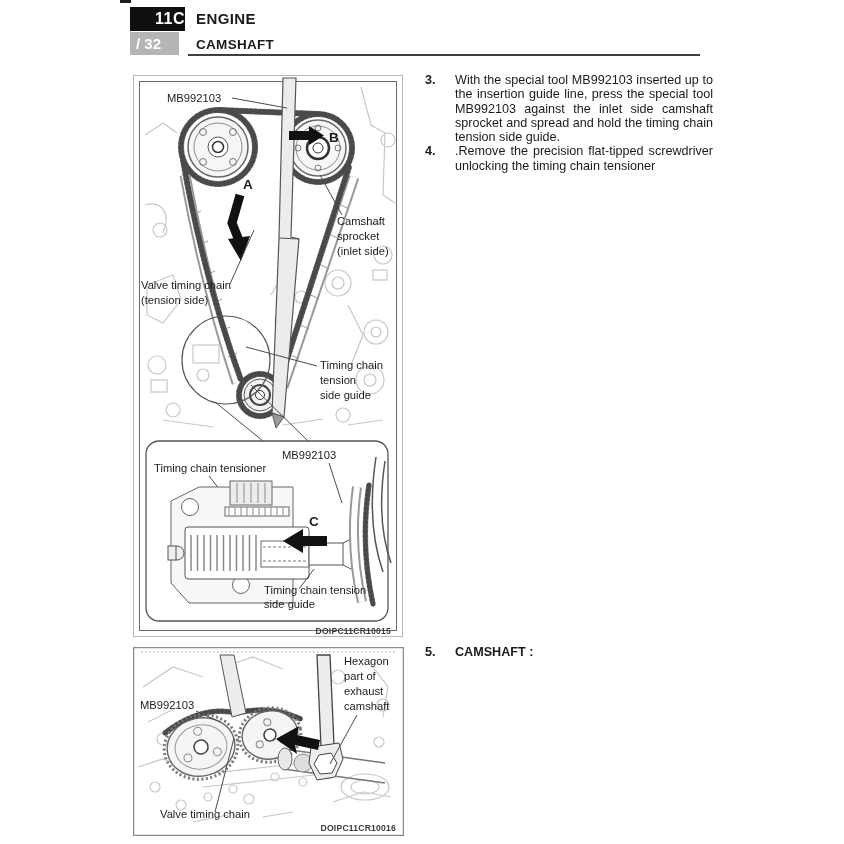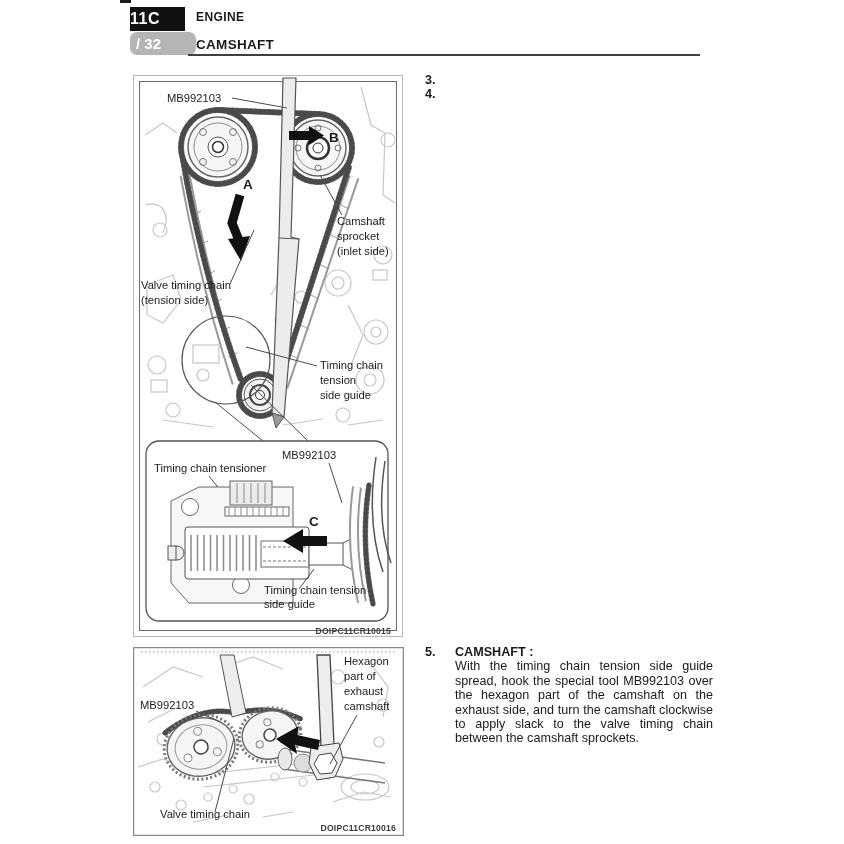--- a/index.html
+++ b/index.html
@@ -2,24 +2,24 @@
 <html><head>
 <meta charset="utf-8">
 <style>
   html,body{margin:0;padding:0;background:#fff;}
   .page{position:relative;width:844px;height:844px;background:#ffffff;overflow:hidden;
         font-family:"Liberation Sans",sans-serif;color:#1a1a1a;}
   .abs{position:absolute;}
   
   .corner-tick{left:120px;top:0;width:11px;height:3px;background:#1c1c1c;}
   .chapter-box{left:130px;top:7px;width:55px;height:24px;background:#101010;color:#fff;
-               font-weight:bold;font-size:16px;line-height:24px;text-align:left;letter-spacing:.5px;}
-  .pagenum-box{left:130px;top:32px;width:66px;height:23px;background:#b5b5b5;color:#fdfdfd;
-               font-weight:bold;font-size:15px;line-height:23px;padding-left:6px;box-sizing:border-box;border-radius:7px;}
-  .section-title{left:196px;top:10px;font-weight:bold;font-size:12px;letter-spacing:.4px;}
+               font-weight:bold;font-size:16px;line-height:24px;text-align:right;letter-spacing:.5px;}
+  .pagenum-box{left:130px;top:32px;width:49px;height:23px;background:#b5b5b5;color:#fdfdfd;
+               font-weight:bold;font-size:15px;line-height:23px;padding-left:6px;box-sizing:border-box;}
+  .section-title{left:196px;top:10px;font-weight:bold;font-size:15px;letter-spacing:.4px;}
   .subsection-title{left:196px;top:37px;font-weight:bold;font-size:13.5px;letter-spacing:.3px;}
   .header-rule{left:188px;top:54px;width:512px;height:2px;background:#3f3f3f;}
   
   .steps{left:425px;top:73px;width:290px;font-size:12.6px;line-height:14.3px;}
   .step{display:flex;}
   .step-num{width:30px;flex:0 0 30px;font-weight:bold;}
   .step-text{width:258px;text-align:justify;}
   .step5{left:425px;top:645px;width:290px;font-size:12.6px;line-height:14.4px;}
   .caution-head{font-weight:bold;}
   .caution-body{font-weight:bold;text-align:justify;}
@@ -41,32 +41,33 @@
   <div class="abs corner-tick"></div>
   <div class="abs chapter-box">11C</div>
   <div class="abs pagenum-box">/ 32</div>
   <div class="abs section-title">ENGINE</div>
   <div class="abs subsection-title">CAMSHAFT</div>
   <div class="abs header-rule"></div>
 
   <div class="abs steps">
     <div class="step">
       <div class="step-num">3.</div>
+      <div class="step-text">With the special tool MB992103 inserted up to the insertion guide line, press the special tool MB992103 against the inlet side camshaft sprocket and spread and hold the timing chain tension side guide.</div>
     </div>
     <div class="step">
       <div class="step-num">4.</div>
+      <div class="step-text">.Remove the precision flat-tipped screwdriver unlocking the timing chain tensioner</div>
     </div>
   </div>
 
   <div class="abs step5">
     <div class="step">
       <div class="step-num">5.</div>
       <div class="step-text">
         <div class="caution-head">CAMSHAFT :</div>
-        <div class="step5-text">With the timing chain tension side guide spread, hook the special tool MB992103 over the hexagon part of the camshaft on the exhaust side, and turn the camshaft clockwise to apply slack to the valve timing chain between the camshaft sprockets.</div>
       </div>
     </div>
   </div>
 
   <svg class="abs fig1" width="270" height="562" viewBox="0 0 270 562">
     <rect x="0.5" y="0.5" width="269" height="561" fill="#ffffff" stroke="#b8b8b8"></rect>
     <rect x="6.5" y="6.5" width="257" height="549" fill="none" stroke="#6a6a6a"></rect>
 
     <g class="clutter">
       <path d="M14,210 L40,200 L48,225 L30,248 L14,240 Z"></path>

